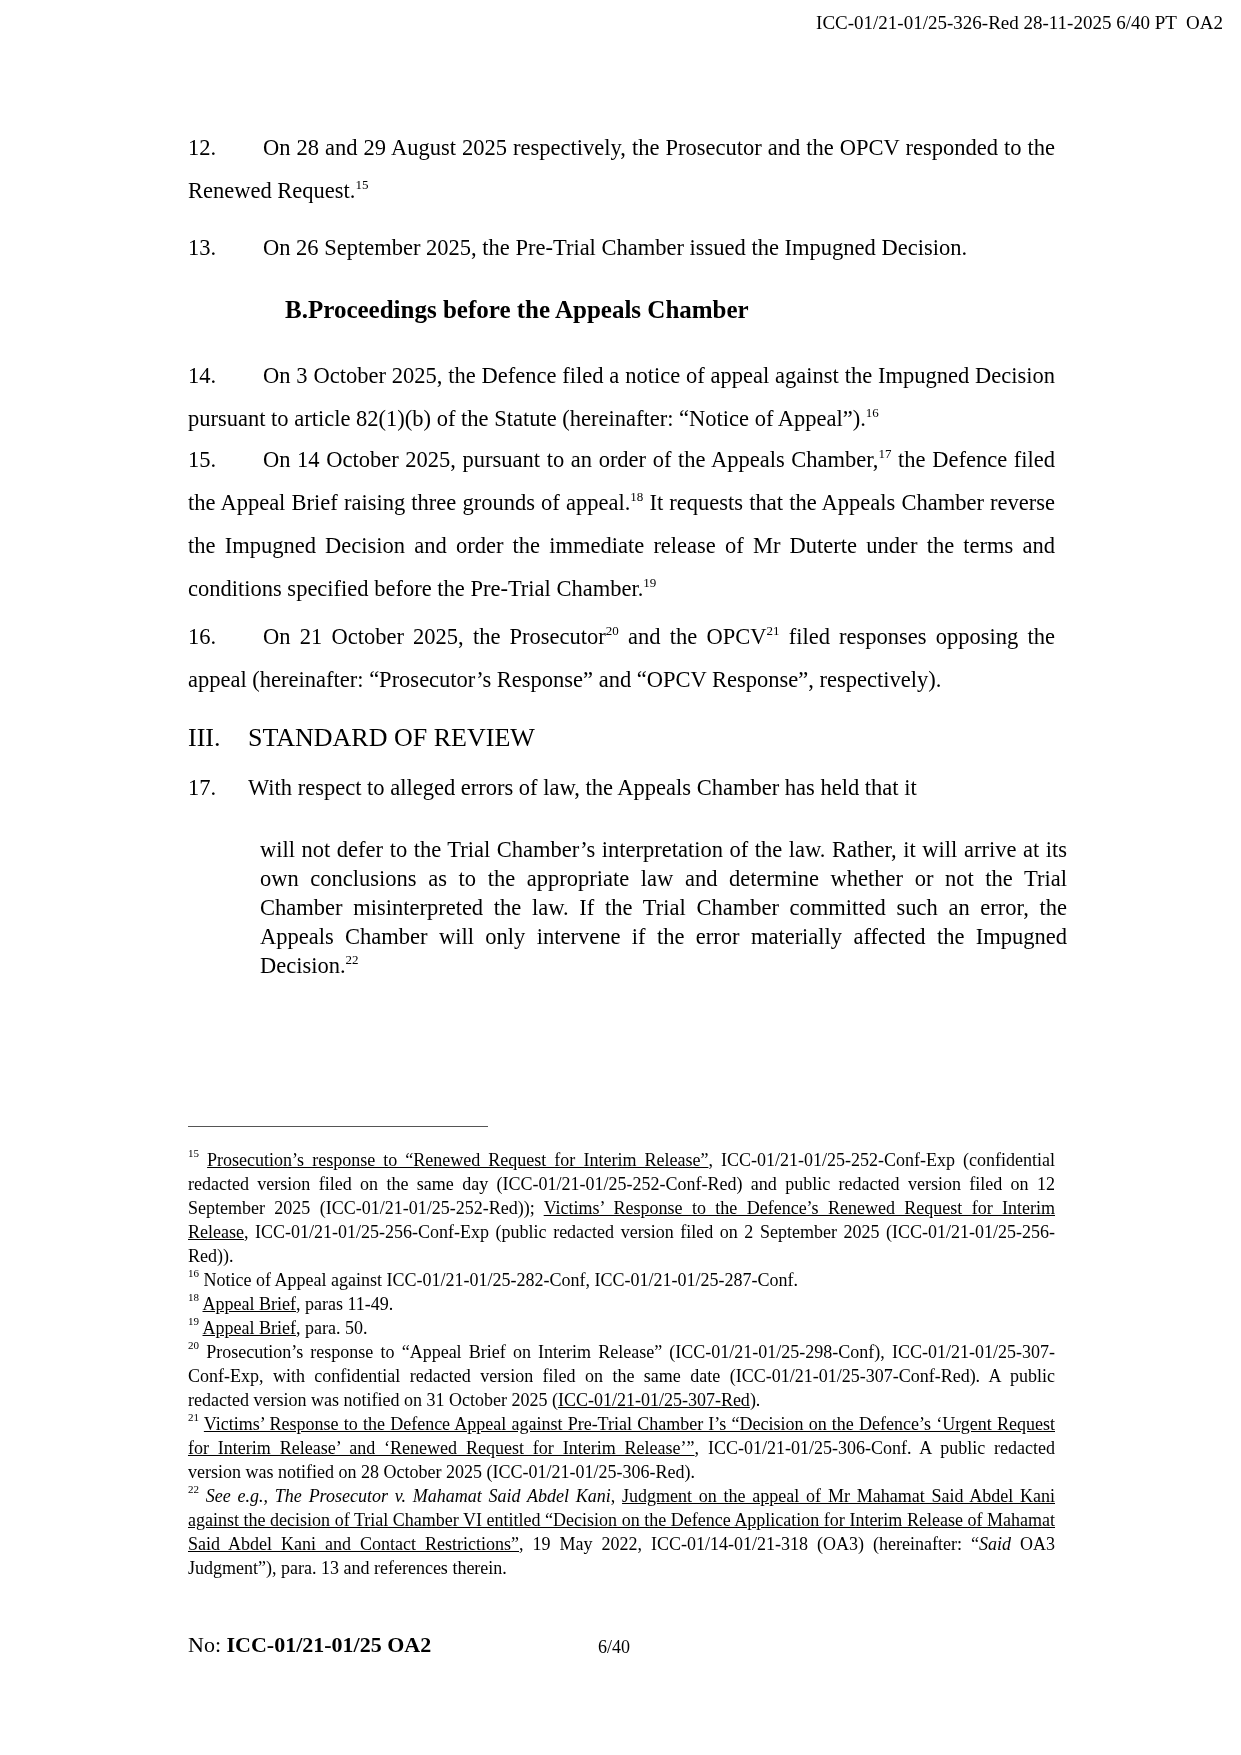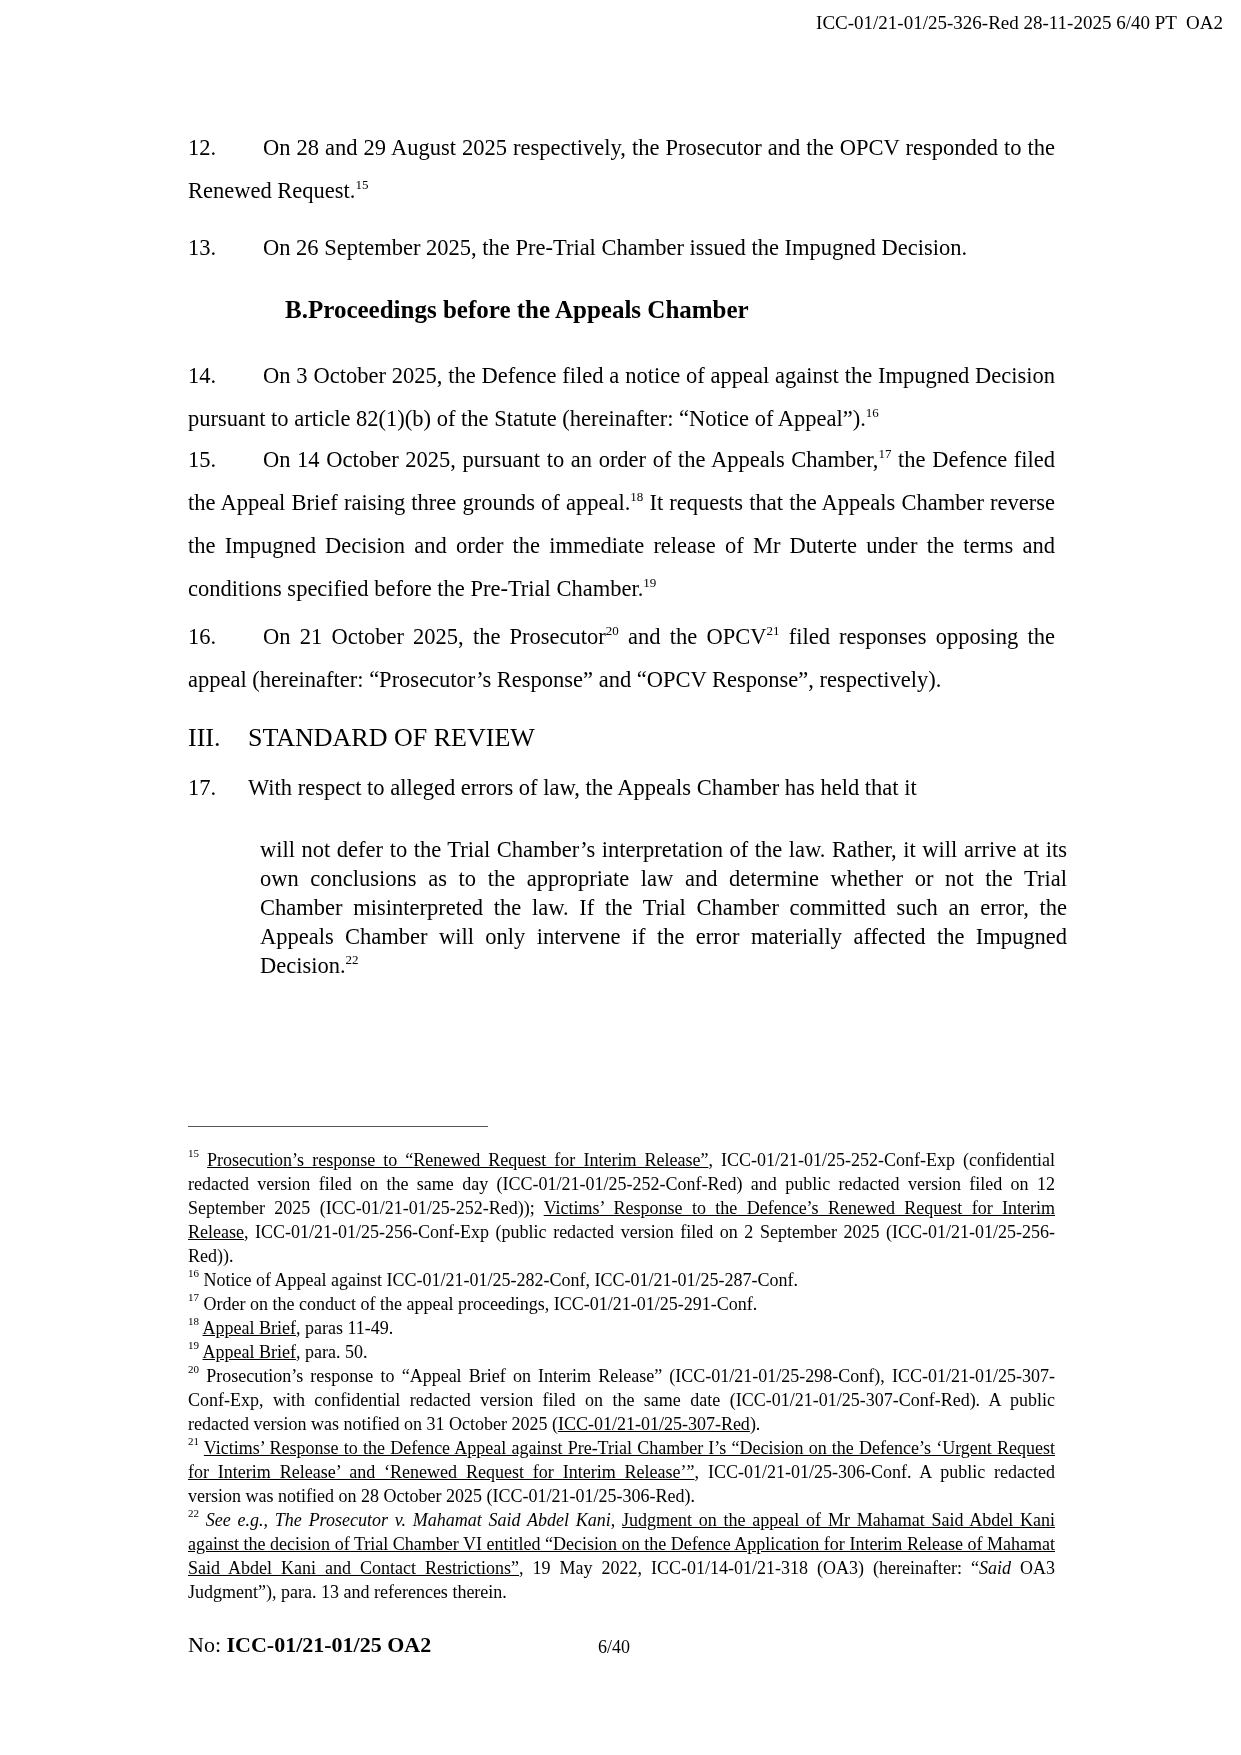--- a/index.html
+++ b/index.html
@@ -175,23 +175,20 @@
   <div class="fn-rule"></div>
 
   <div class="footnotes">
     <p class="fn">
       <sup>15</sup> <a class="link">Prosecution’s response to “Renewed Request for Interim Release”</a><span>, ICC-01/21-01/25-252-Conf-Exp (confidential redacted version filed on the same day (ICC-01/21-01/25-252-Conf-Red) and public redacted version filed on 12 September 2025 (ICC-01/21-01/25-252-Red)); </span><a class="link">Victims’ Response to the Defence’s Renewed Request for Interim Release</a><span>, ICC-01/21-01/25-256-Conf-Exp (public redacted version filed on 2 September 2025 (ICC-01/21-01/25-256-Red)).</span>
     </p>
     <p class="fn">
       <sup>16</sup><span> Notice of Appeal against ICC-01/21-01/25-282-Conf, ICC-01/21-01/25-287-Conf.</span>
     </p>
     <p class="fn">
-      <sup>17</sup><span> Order on the conduct of the appeal proceedings, ICC-01/21-01/25-291-Conf.</span>
-    </p>
-    <p class="fn">
       <sup>18</sup> <a class="link">Appeal Brief</a><span>, paras 11-49.</span>
     </p>
     <p class="fn">
       <sup>19</sup> <a class="link">Appeal Brief</a><span>, para. 50.</span>
     </p>
     <p class="fn">
       <sup>20</sup><span> Prosecution’s response to “Appeal Brief on Interim Release” (ICC-01/21-01/25-298-Conf), ICC-01/21-01/25-307-Conf-Exp, with confidential redacted version filed on the same date (ICC-01/21-01/25-307-Conf-Red). A public redacted version was notified on 31 October 2025 (</span><a class="link">ICC-01/21-01/25-307-Red</a><span>).</span>
     </p>
     <p class="fn">
       <sup>21</sup> <a class="link">Victims’ Response to the Defence Appeal against Pre-Trial Chamber I’s “Decision on the Defence’s ‘Urgent Request for Interim Release’ and ‘Renewed Request for Interim Release’”</a><span>, ICC-01/21-01/25-306-Conf. A public redacted version was notified on 28 October 2025 (ICC-01/21-01/25-306-Red).</span>

